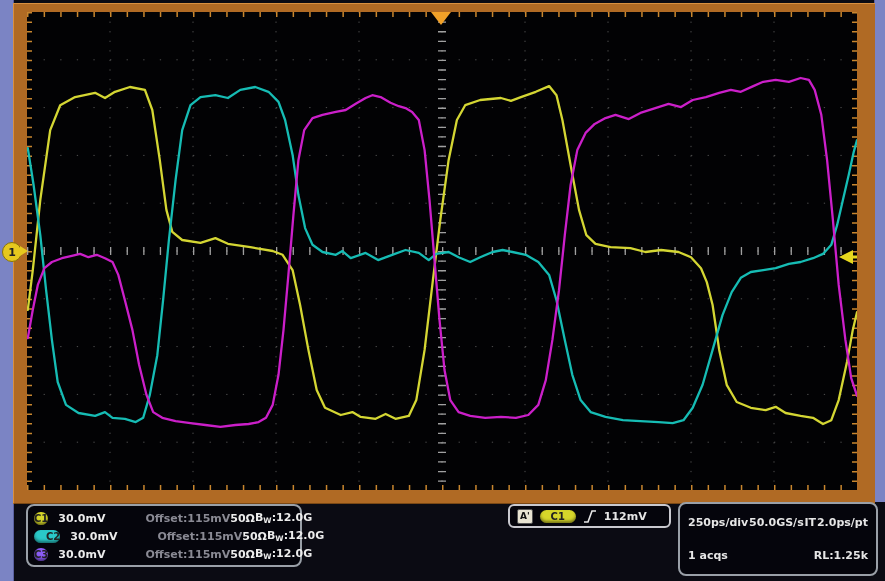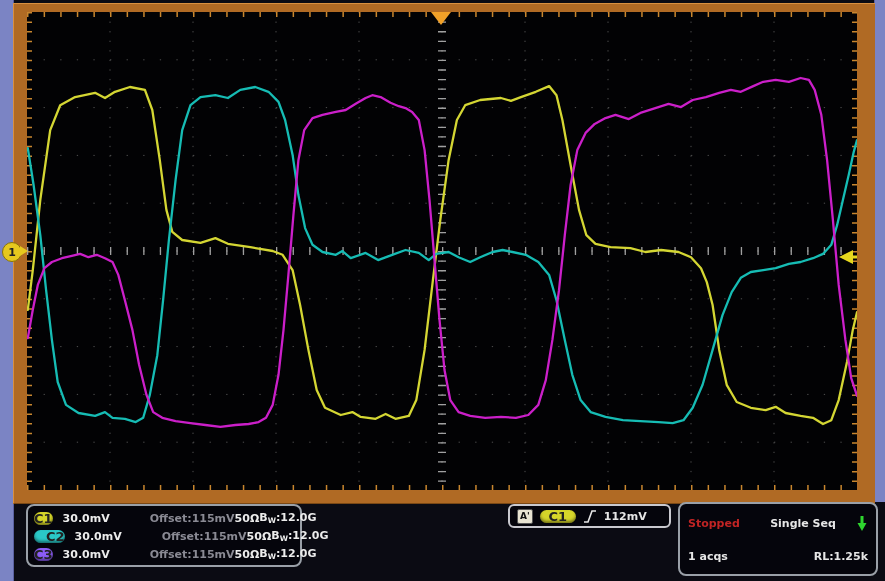--- a/index.html
+++ b/index.html
@@ -9,21 +9,21 @@
   #strip-left{left:0;top:0;width:13px;height:581px;border-right:1px solid #5a60a0;}
   #strip-right{left:874px;top:0;width:11px;height:502px;border-left:1px solid #5a60a0;}
   #frame{position:absolute;left:13px;top:3px;width:861px;height:499px;background:#b06a24;
          border-top:1px solid #d89040;border-left:1px solid #d89040;border-bottom:1px solid #7a4815;}
   #plot{position:absolute;left:27px;top:12px;width:830px;height:478px;background:#020204;}
   svg{display:block}
   .readout-box{position:absolute;background:#05050c;border:2px solid #9aa0a8;border-radius:8px;
                color:#e6e6e6;font-size:11px;font-weight:bold;}
   #ch-box{left:26px;top:504px;width:276px;height:63px;padding:3px 6px;box-sizing:border-box;}
   .ch-row{display:flex;align-items:center;height:18px;}
-  .pill{width:36px;height:13px;border-radius:7px;color:#222;font-size:13px;font-weight:bold;
+  .pill{width:36px;height:13px;border-radius:7px;color:#222;font-size:10px;font-weight:bold;
         display:flex;align-items:center;justify-content:center;line-height:13px;
         box-shadow:inset 0 -2px 3px rgba(0,0,0,.45);}
   .pill.c1{background:#d6d62a;} .pill.c2{background:#2ac8c8;padding-left:12px;} .pill.c3{background:#8b5cf6;}
   .ch-scale{margin-left:10px;width:52px;color:#ececec;}
   .ch-offset{width:92px;color:#8a8a94;margin-left:40px;}
   .ch-term{width:36px;color:#ececec;}
   .ch-bw{color:#ececec;text-align:center;}
   .sub{font-size:7.5px;vertical-align:-2px;font-weight:bold;}
   #trig-box{left:508px;top:504px;width:163px;height:24px;border-color:#c9c9cf;border-radius:6px;
             display:flex;align-items:center;gap:7px;padding:0 7px;box-sizing:border-box;}
@@ -128,27 +128,25 @@
   <div class="readout-box" id="trig-box">
     <span id="a-event">A'</span>
     <span class="pill c1">C1</span>
     <svg width="14" height="15" viewBox="0 0 14 15">
       <polyline points="1,13 5,13 9,2 13,2" fill="none" stroke="#e6e6e6" stroke-width="1.6"></polyline>
     </svg>
     <span>112mV</span>
   </div>
 
   <div class="readout-box" id="horiz-box">
-    <div class="h-row">
-      <span class="stopped">Stopped</span>
-      <span class="singleseq">Single Seq</span>
-      <svg width="12" height="17" viewBox="0 0 12 17">
-        <rect x="4.5" y="1" width="3" height="8" fill="#2ed52e"></rect>
-        <polygon points="1.5,8 10.5,8 6,16" fill="#2ed52e"></polygon>
-      </svg>
+    <div class="h-row sp">
+      <span>250ps/div</span>
+      <span>50.0GS/s</span>
+      <span>IT</span>
+      <span>2.0ps/pt</span>
     </div>
     <div class="h-row sp">
       <span>1 acqs</span>
       <span>RL:1.25k</span>
     </div>
   </div>
 
 </div>
 
 </body></html>

